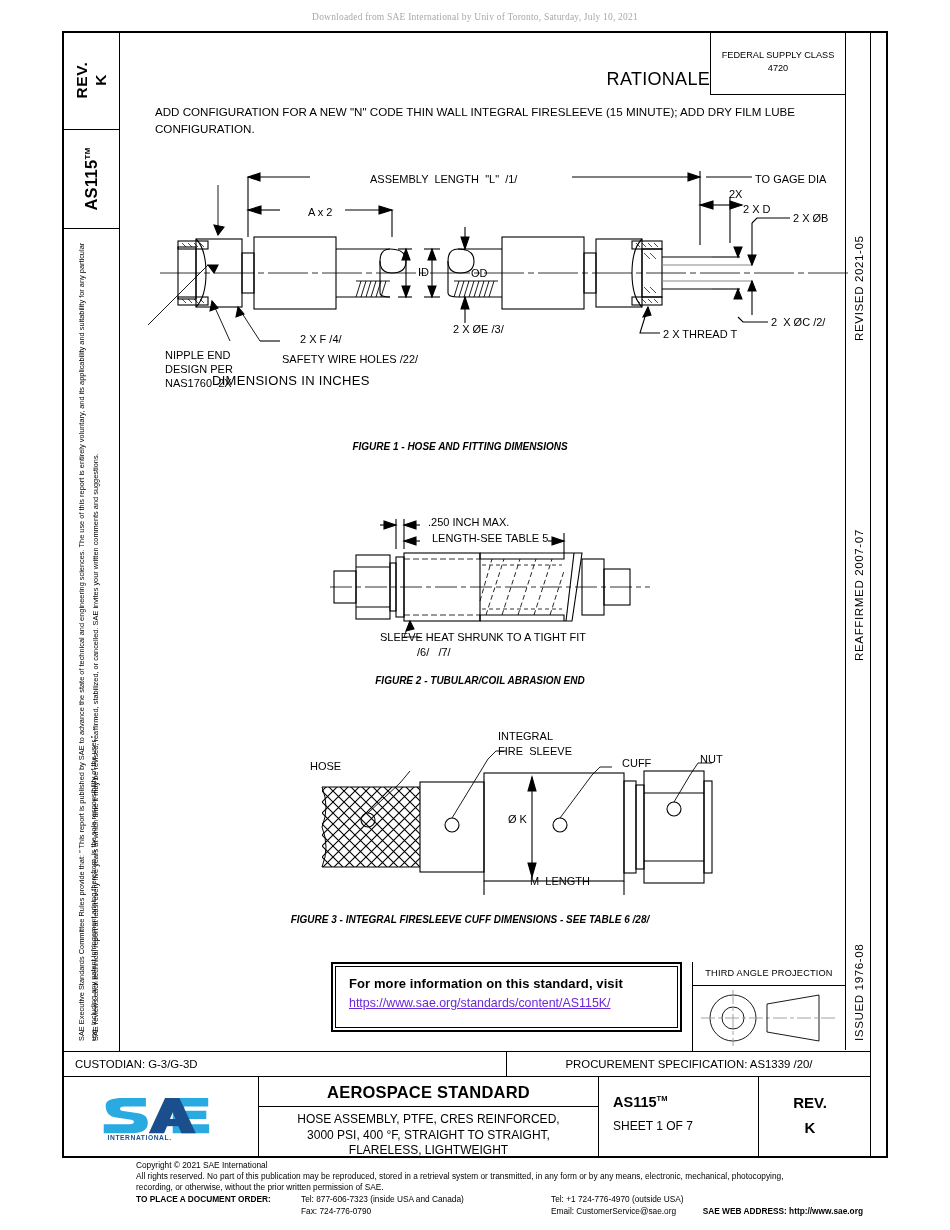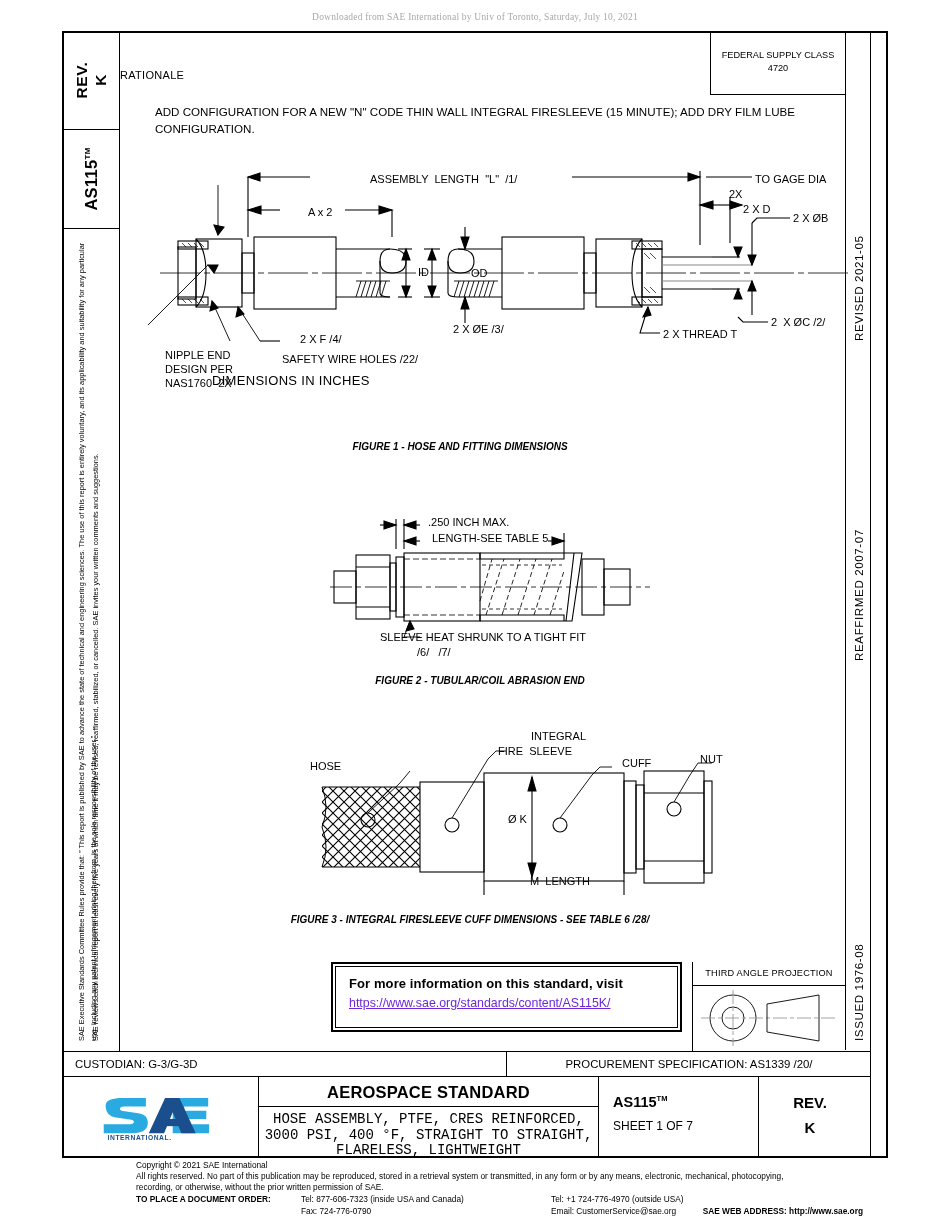--- a/index.html
+++ b/index.html
@@ -129,22 +129,22 @@
     box-sizing: border-box;
     text-align: center;
     font-size: 9.2px;
     line-height: 13px;
     padding-top: 18px;
   }
 
   
   #rationale-title {
     left: 120px; top: 69px; width: 590px;
-    text-align: left;
-    font-size: 11px;
+    text-align: right;
+    font-size: 18px;
     letter-spacing: .3px;
   }
   #rationale-body {
     left: 155px; top: 103px; width: 700px;
     font-size: 11.6px;
     line-height: 17px;
   }
 
   
   .fig-cap {
@@ -254,24 +254,23 @@
     text-align: center;
   }
   #as-name {
     font-size: 16.5px;
     font-weight: bold;
     letter-spacing: .2px;
     padding: 6px 0 4px;
     border-bottom: 1.5px solid #000;
   }
   #as-subtitle {
-    font-size: 14px;
+    font-size: 12px;
     line-height: 15.5px;
     padding-top: 5px;
-    font-family: Liberation Mono, monospace;
   }
   #num-cell {
     width: 160px;
     border-right: 1.5px solid #000;
     box-sizing: border-box;
     padding-left: 14px;
     padding-top: 17px;
   }
   #num-main { font-size: 14.5px; font-weight: bold; }
   #num-main sup { font-size: 7.5px; vertical-align: super; }
@@ -621,21 +620,21 @@
       <line x1="184" y1="156" x2="184" y2="186"></line>
       <line x1="324" y1="156" x2="324" y2="186"></line>
       <line x1="184" y1="176" x2="218" y2="176"></line>
       <path d="M184,176 L198,172 L198,180 Z" fill="#000"></path>
       <line x1="292" y1="176" x2="324" y2="176"></line>
       <path d="M324,176 L310,172 L310,180 Z" fill="#000"></path>
     </g>
   </svg>
 
   <div class="dlabel" style="left:310px; top:759px;">HOSE</div>
-  <div class="dlabel" style="left:498px; top:729px;margin-left:33px;">INTEGRAL</div>
+  <div class="dlabel" style="left:498px; top:729px;">INTEGRAL</div>
   <div class="dlabel" style="left:498px; top:744px;">FIRE  SLEEVE</div>
   <div class="dlabel" style="left:622px; top:756px;">CUFF</div>
   <div class="dlabel" style="left:700px; top:752px;">NUT</div>
   <div class="dlabel" style="left:508px; top:812px;">Ø K</div>
   <div class="dlabel" style="left:530px; top:874px;">M  LENGTH</div>
   <div class="abs fig-cap" id="fig3-cap">FIGURE 3 - INTEGRAL FIRESLEEVE CUFF DIMENSIONS - SEE TABLE 6 /28/</div>
 
   <div class="abs" id="info-box">
     <div id="info-line1">For more information on this standard, visit</div>
     <a id="info-link" href="#">https://www.sae.org/standards/content/AS115K/</a>

